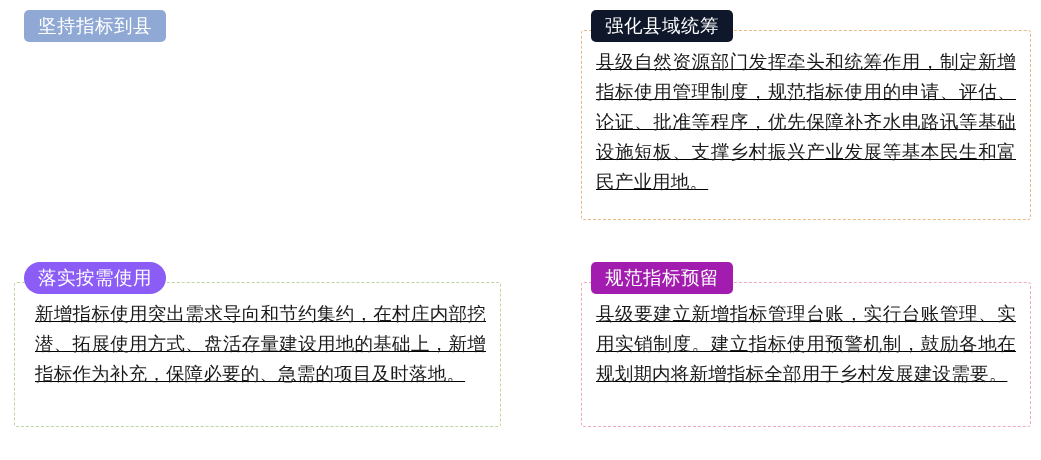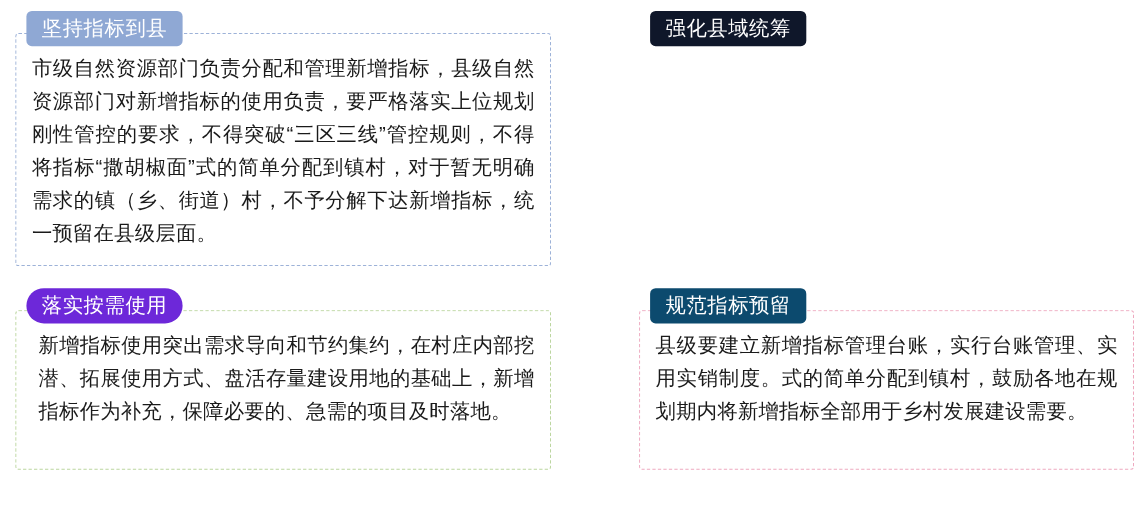--- a/index.html
+++ b/index.html
@@ -24,42 +24,43 @@
     display: grid;
     grid-template-columns: 521px 520px;
     grid-template-rows: 252px 200px;
     column-gap: 0px;
     row-gap: 0px;
   }
   .cell {
     position: relative;
     box-sizing: border-box;
     padding-right: 34px;
+    text-decoration: underline;
   }
   .cell.right {
     padding-left: 46px;
     padding-right: 24px;
   }
   .tag {
     display: inline-block;
     box-sizing: border-box;
     padding: 5px 14px 6px 14px;
     border-radius: 5px;
     font-size: 18.5px;
     line-height: 1.15;
     color: #ffffff;
     letter-spacing: 0.5px;
     position: relative;
     z-index: 3;
     margin-left: 10px;
   }
   .tag-blue   { background: #8fa8d4; }
   .tag-orange { background: #0f172a; }
-  .tag-green  { background: #6d28d9; border-radius: 16px; }
-  .tag-pink   { background: #0c4a6e; }
+  .tag-green  { background: #8b5cf6; border-radius: 16px; }
+  .tag-pink   { background: #a21caf; }
 
   .body-box {
     box-sizing: border-box;
     border: 1px dashed #9db2d8;
     border-radius: 3px;
     margin-top: -12px;
     padding: 16px 14px 14px 14px;
     font-size: 18.5px;
     line-height: 1.62;
     color: #1a1a1a;
@@ -78,31 +79,31 @@
   .h2 .body-box { min-height: 145px; }
 </style>
 </head>
 <body>
 
 <div class="board">
   <div class="grid">
 
     <div class="cell h1">
       <span class="tag tag-blue">坚持指标到县</span>
-      <div class="body-box box-blue">市级自然资源部门负责分配和管理新增指标，县级自然资源部门对新增指标的使用负责，要严格落实上位规划刚性管控的要求，不得突破“三区三线”管控规则，不得将指标“撒胡椒面”式的简单分配到镇村，对于暂无明确需求的镇（乡、街道）村，不予分解下达新增指标，统一预留在县级层面。</div>
     </div>
 
     <div class="cell right h1">
       <span class="tag tag-orange">强化县域统筹</span>
+      <div class="body-box box-orange">县级自然资源部门发挥牵头和统筹作用，制定新增指标使用管理制度，规范指标使用的申请、评估、论证、批准等程序，优先保障补齐水电路讯等基础设施短板、支撑乡村振兴产业发展等基本民生和富民产业用地。</div>
     </div>
 
     <div class="cell h2">
       <span class="tag tag-green">落实按需使用</span>
       <div class="body-box box-green">新增指标使用突出需求导向和节约集约，在村庄内部挖潜、拓展使用方式、盘活存量建设用地的基础上，新增指标作为补充，保障必要的、急需的项目及时落地。</div>
     </div>
 
     <div class="cell right h2">
       <span class="tag tag-pink">规范指标预留</span>
-      <div class="body-box box-pink">县级要建立新增指标管理台账，实行台账管理、实用实销制度。式的简单分配到镇村，鼓励各地在规划期内将新增指标全部用于乡村发展建设需要。</div>
+      <div class="body-box box-pink">县级要建立新增指标管理台账，实行台账管理、实用实销制度。建立指标使用预警机制，鼓励各地在规划期内将新增指标全部用于乡村发展建设需要。</div>
     </div>
 
   </div>
 </div>
 
 </body></html>

